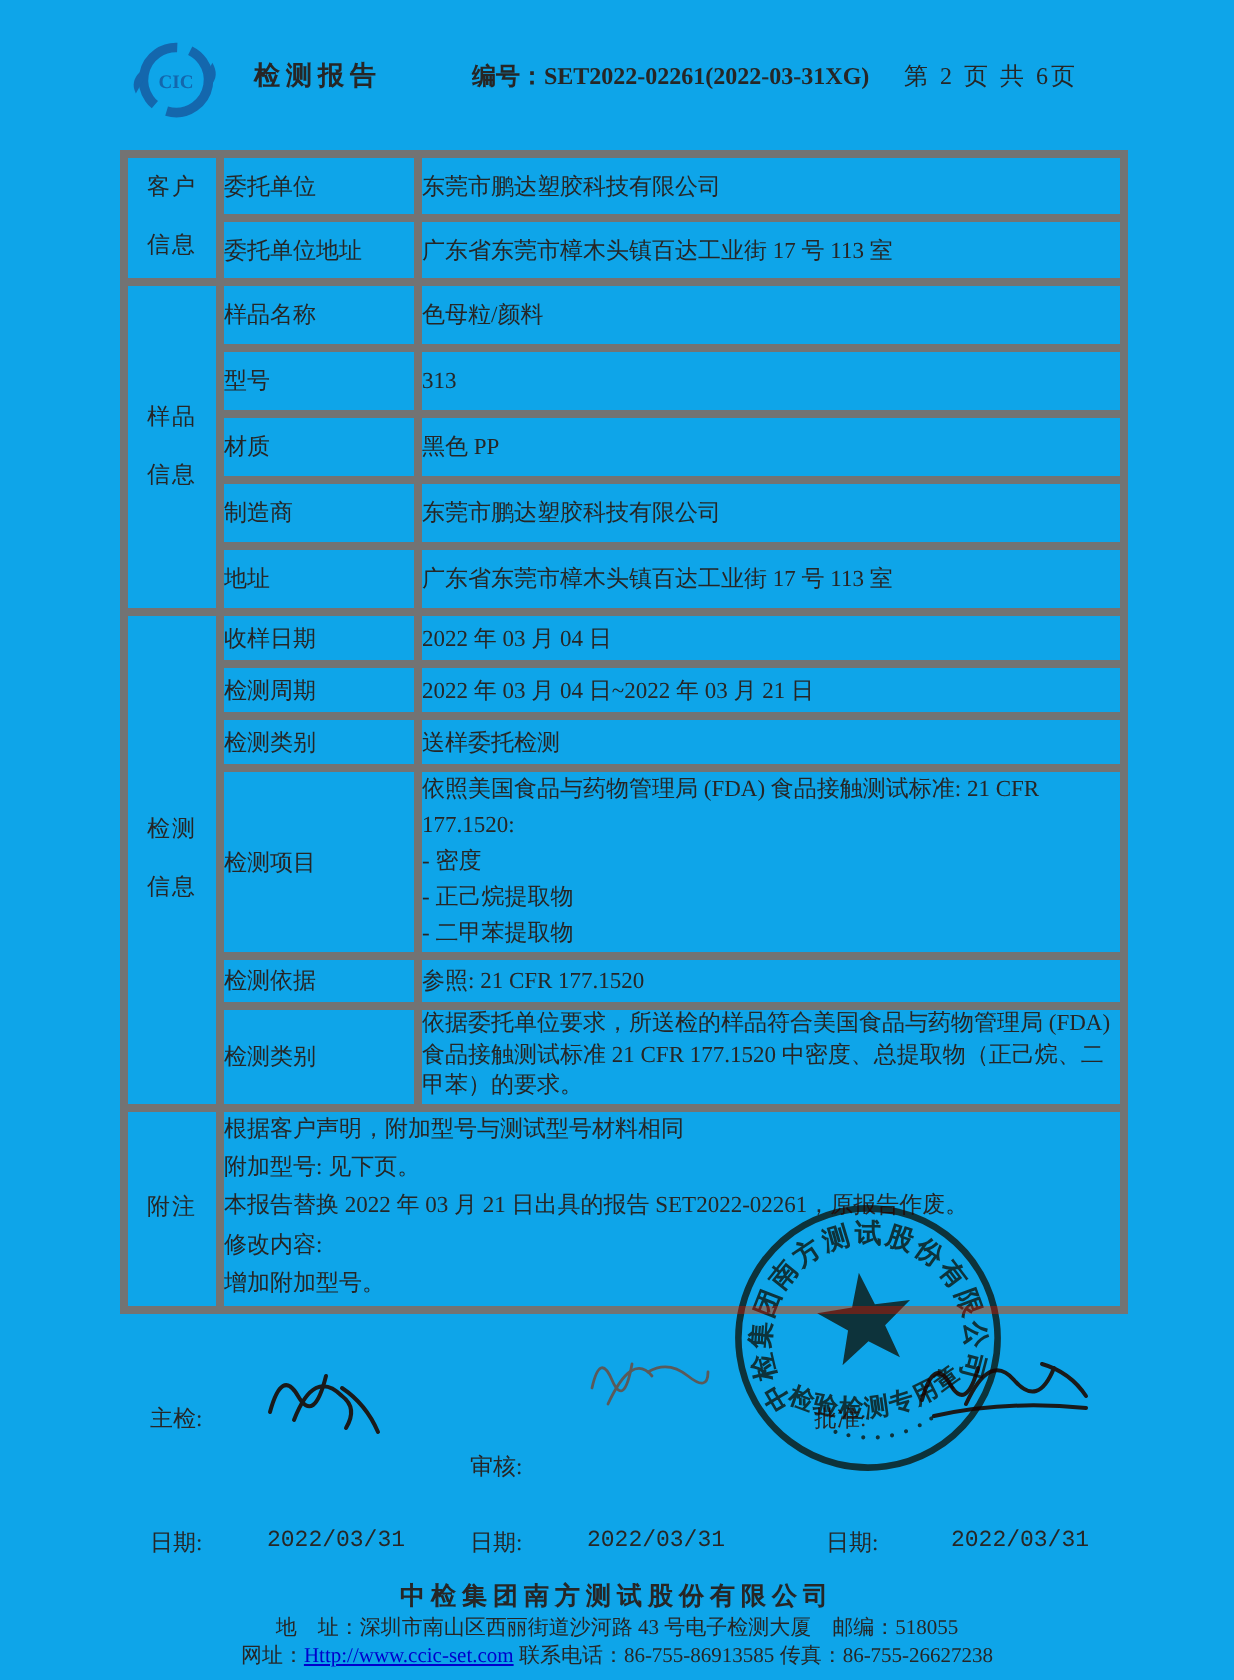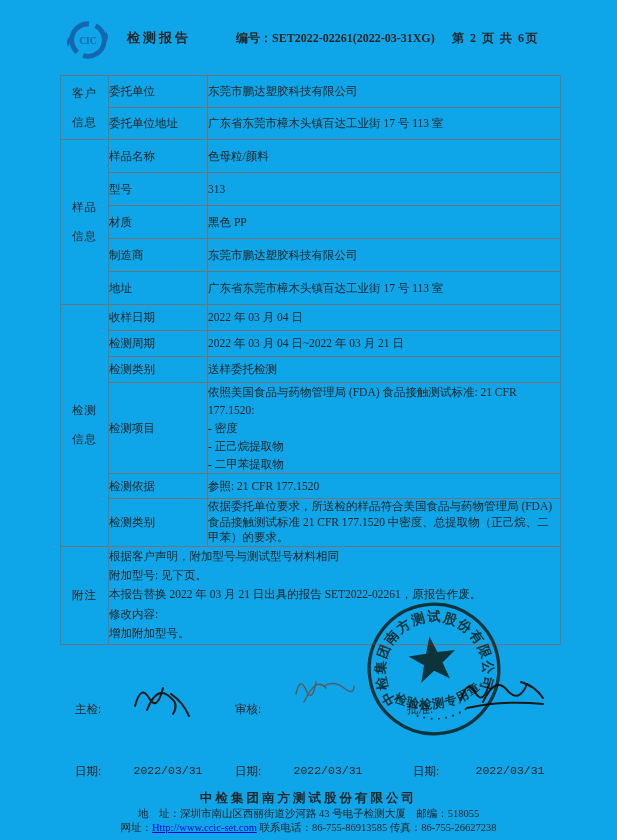--- a/index.html
+++ b/index.html
@@ -2,25 +2,25 @@
 <html><head>
 <meta charset="utf-8">
 <style>
   html,body{margin:0;padding:0;background:#e8e8e8;}
   .page{position:relative;width:617px;height:840px;margin:0 auto;background:#0ea5e9;
         font-family:"Liberation Serif","DejaVu Serif",serif;color:#262626;overflow:hidden;}
   .abs{position:absolute;}
   
   .hdr-title{left:127px;top:29px;font-size:13px;font-weight:bold;letter-spacing:3px;}
   .hdr-no{left:236px;top:30px;font-size:12px;font-weight:bold;}
-  .hdr-page{left:452px;top:30px;font-size:12px;font-weight:bold;letter-spacing:1.5px;}
+  .hdr-page{left:452px;top:30px;font-size:12px;font-weight:normal;letter-spacing:1.5px;}
   
   table.rpt{position:absolute;left:60px;top:75px;width:500px;border-collapse:collapse;
             font-size:11.5px;table-layout:fixed;}
-  table.rpt td{border:1px solid #737373;vertical-align:middle;padding:0;}
+  table.rpt td{border:4px solid #737373;vertical-align:middle;padding:0;}
   td.sec{text-align:center;white-space:pre-line;line-height:29px;letter-spacing:1px;}
   td.lbl{padding-left:8px;}
   td.val{padding-left:8px;}
   tr.h32{height:32px}tr.h33{height:33px}tr.h26{height:26px}
   tr.h90{height:90px}tr.h25{height:25px}tr.h47{height:47px}tr.h97{height:97px}
   .pre{white-space:pre-line;}
   td.items{line-height:18px;padding:4px 8px;vertical-align:middle;}
   td.concl{line-height:15.5px;padding:3px 8px;}
   td.notes{line-height:19.4px;padding:4px 10px;}
   
@@ -164,21 +164,21 @@
 
   <div class="abs sig-label" style="left:75px;top:702px">主检:</div>
   <svg class="abs sigimg" style="left:125px;top:676px" width="82" height="46" viewBox="0 0 82 46">
     <g fill="none" stroke="#1a1a1a" stroke-width="2" stroke-linecap="round">
       <path d="M10,30 Q16,8 24,22 T38,12"></path>
       <path d="M22,34 Q32,8 46,22 Q54,28 48,38"></path>
       <path d="M46,18 Q58,26 64,40"></path>
     </g>
   </svg>
 
-  <div class="abs sig-label" style="left:235px;top:702px">审核:</div>
+  <div class="abs sig-label" style="left:235px;top:726px">审核:</div>
   <svg class="abs sigimg" style="left:288px;top:672px" width="72" height="44" viewBox="0 0 72 44">
     <g fill="none" stroke="#5a5a5a" stroke-width="1.4" stroke-linecap="round">
       <path d="M8,22 Q12,4 18,18 T28,10"></path>
       <path d="M16,30 Q28,4 38,16"></path>
       <path d="M36,14 Q46,8 56,16 T66,14"></path>
     </g>
   </svg>
 
   <div class="abs sig-label" style="left:407px;top:702px">批准:</div>
   <svg class="abs sigimg" style="left:455px;top:672px" width="96" height="52" viewBox="0 0 96 52">

